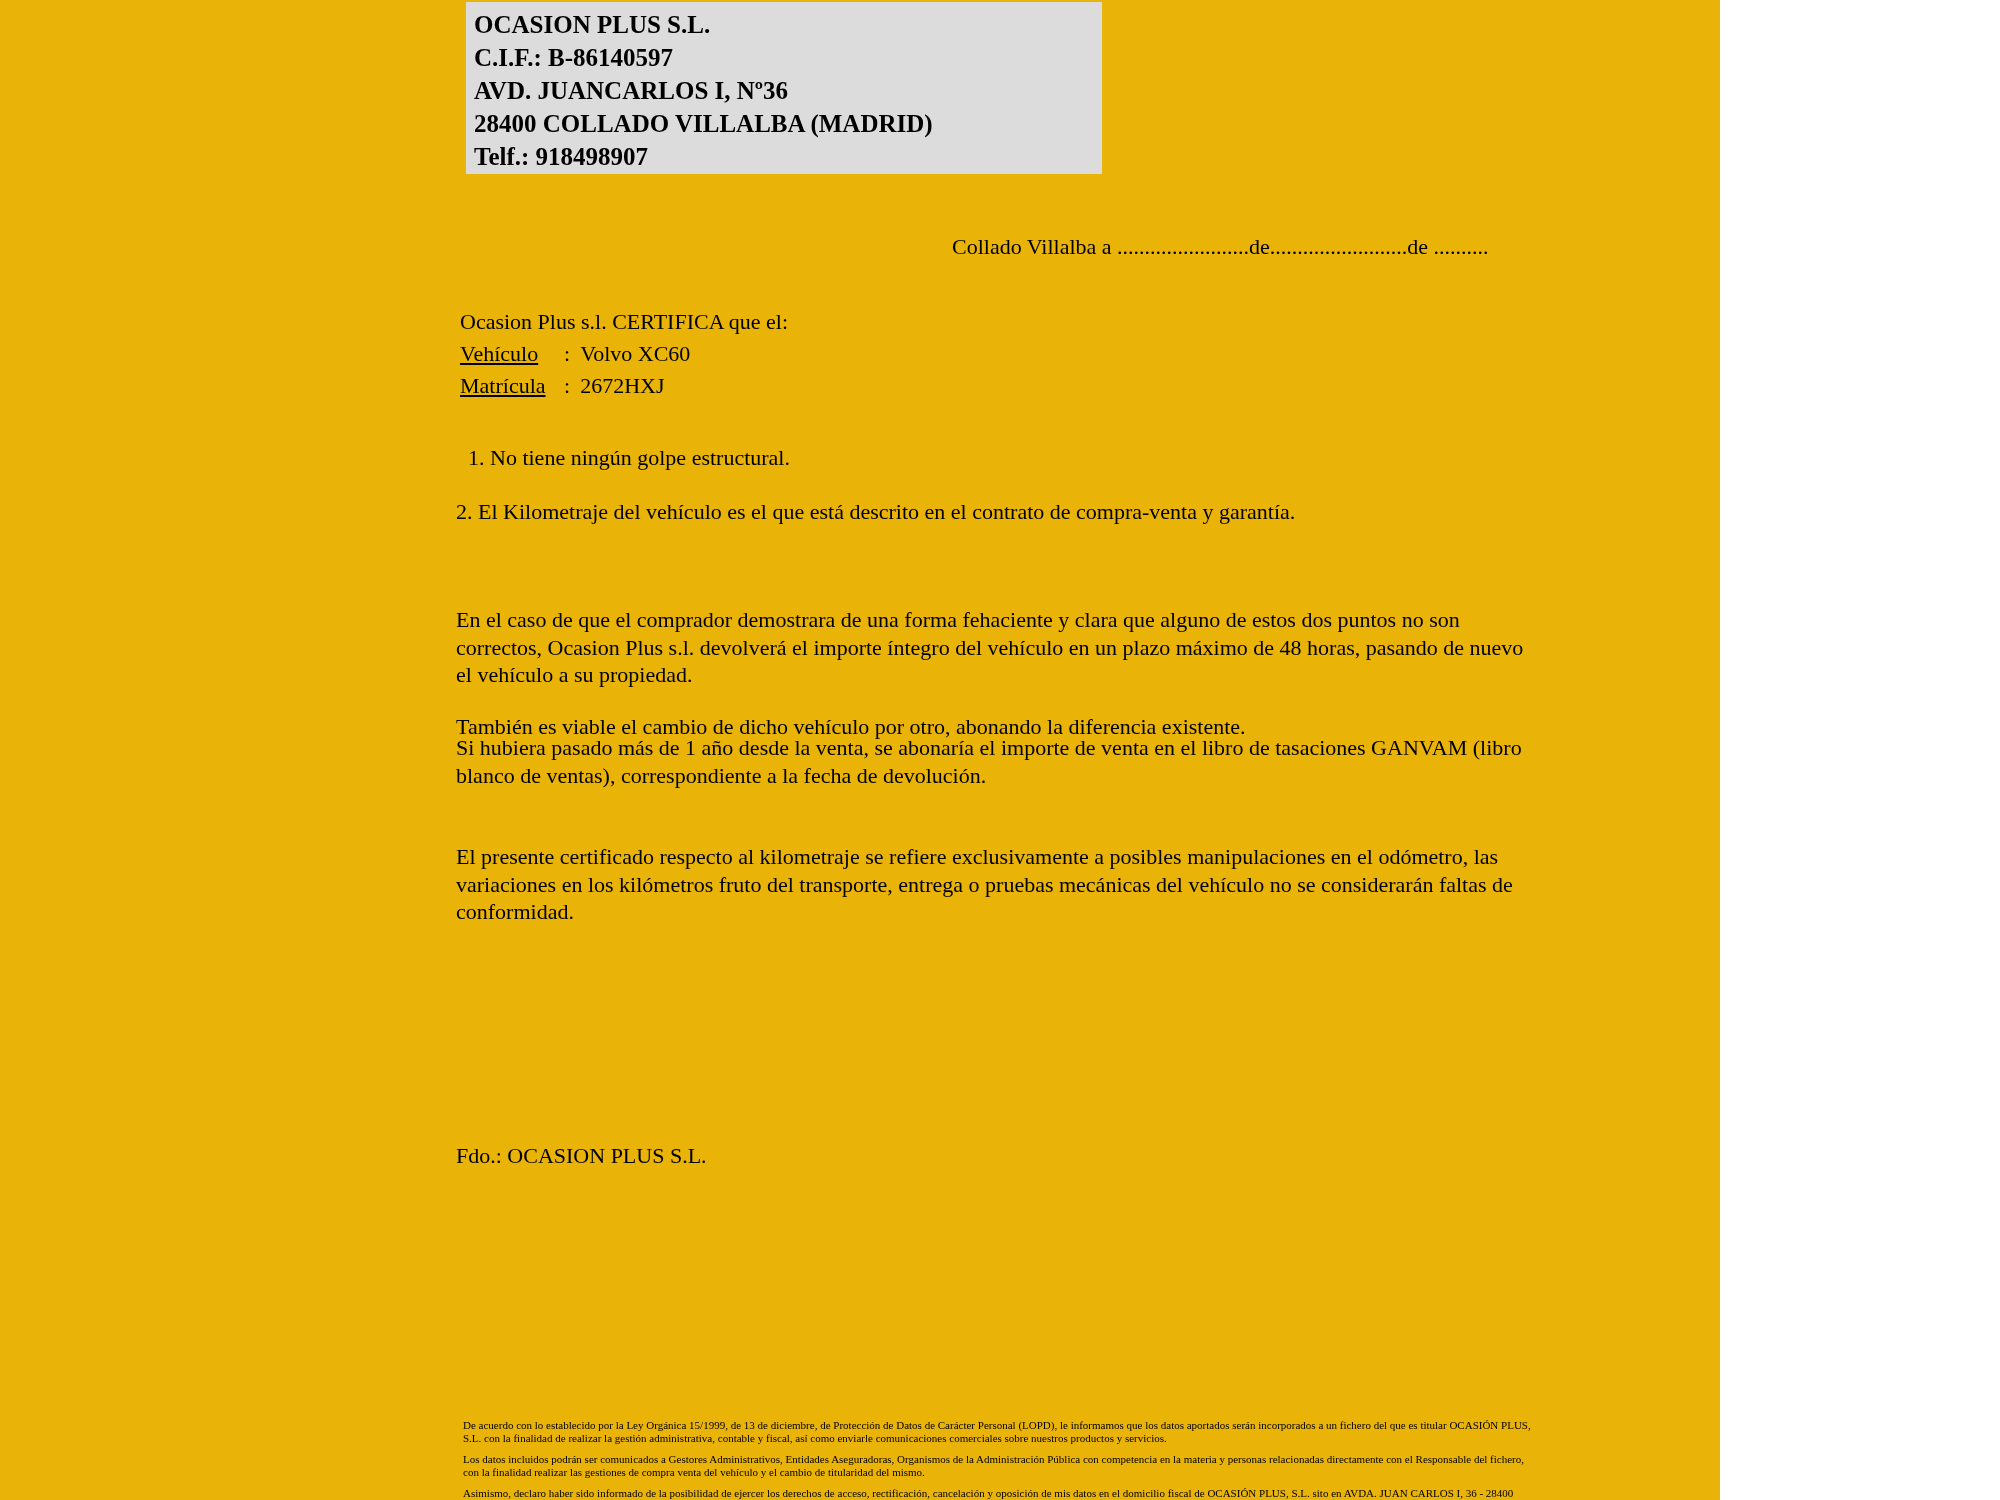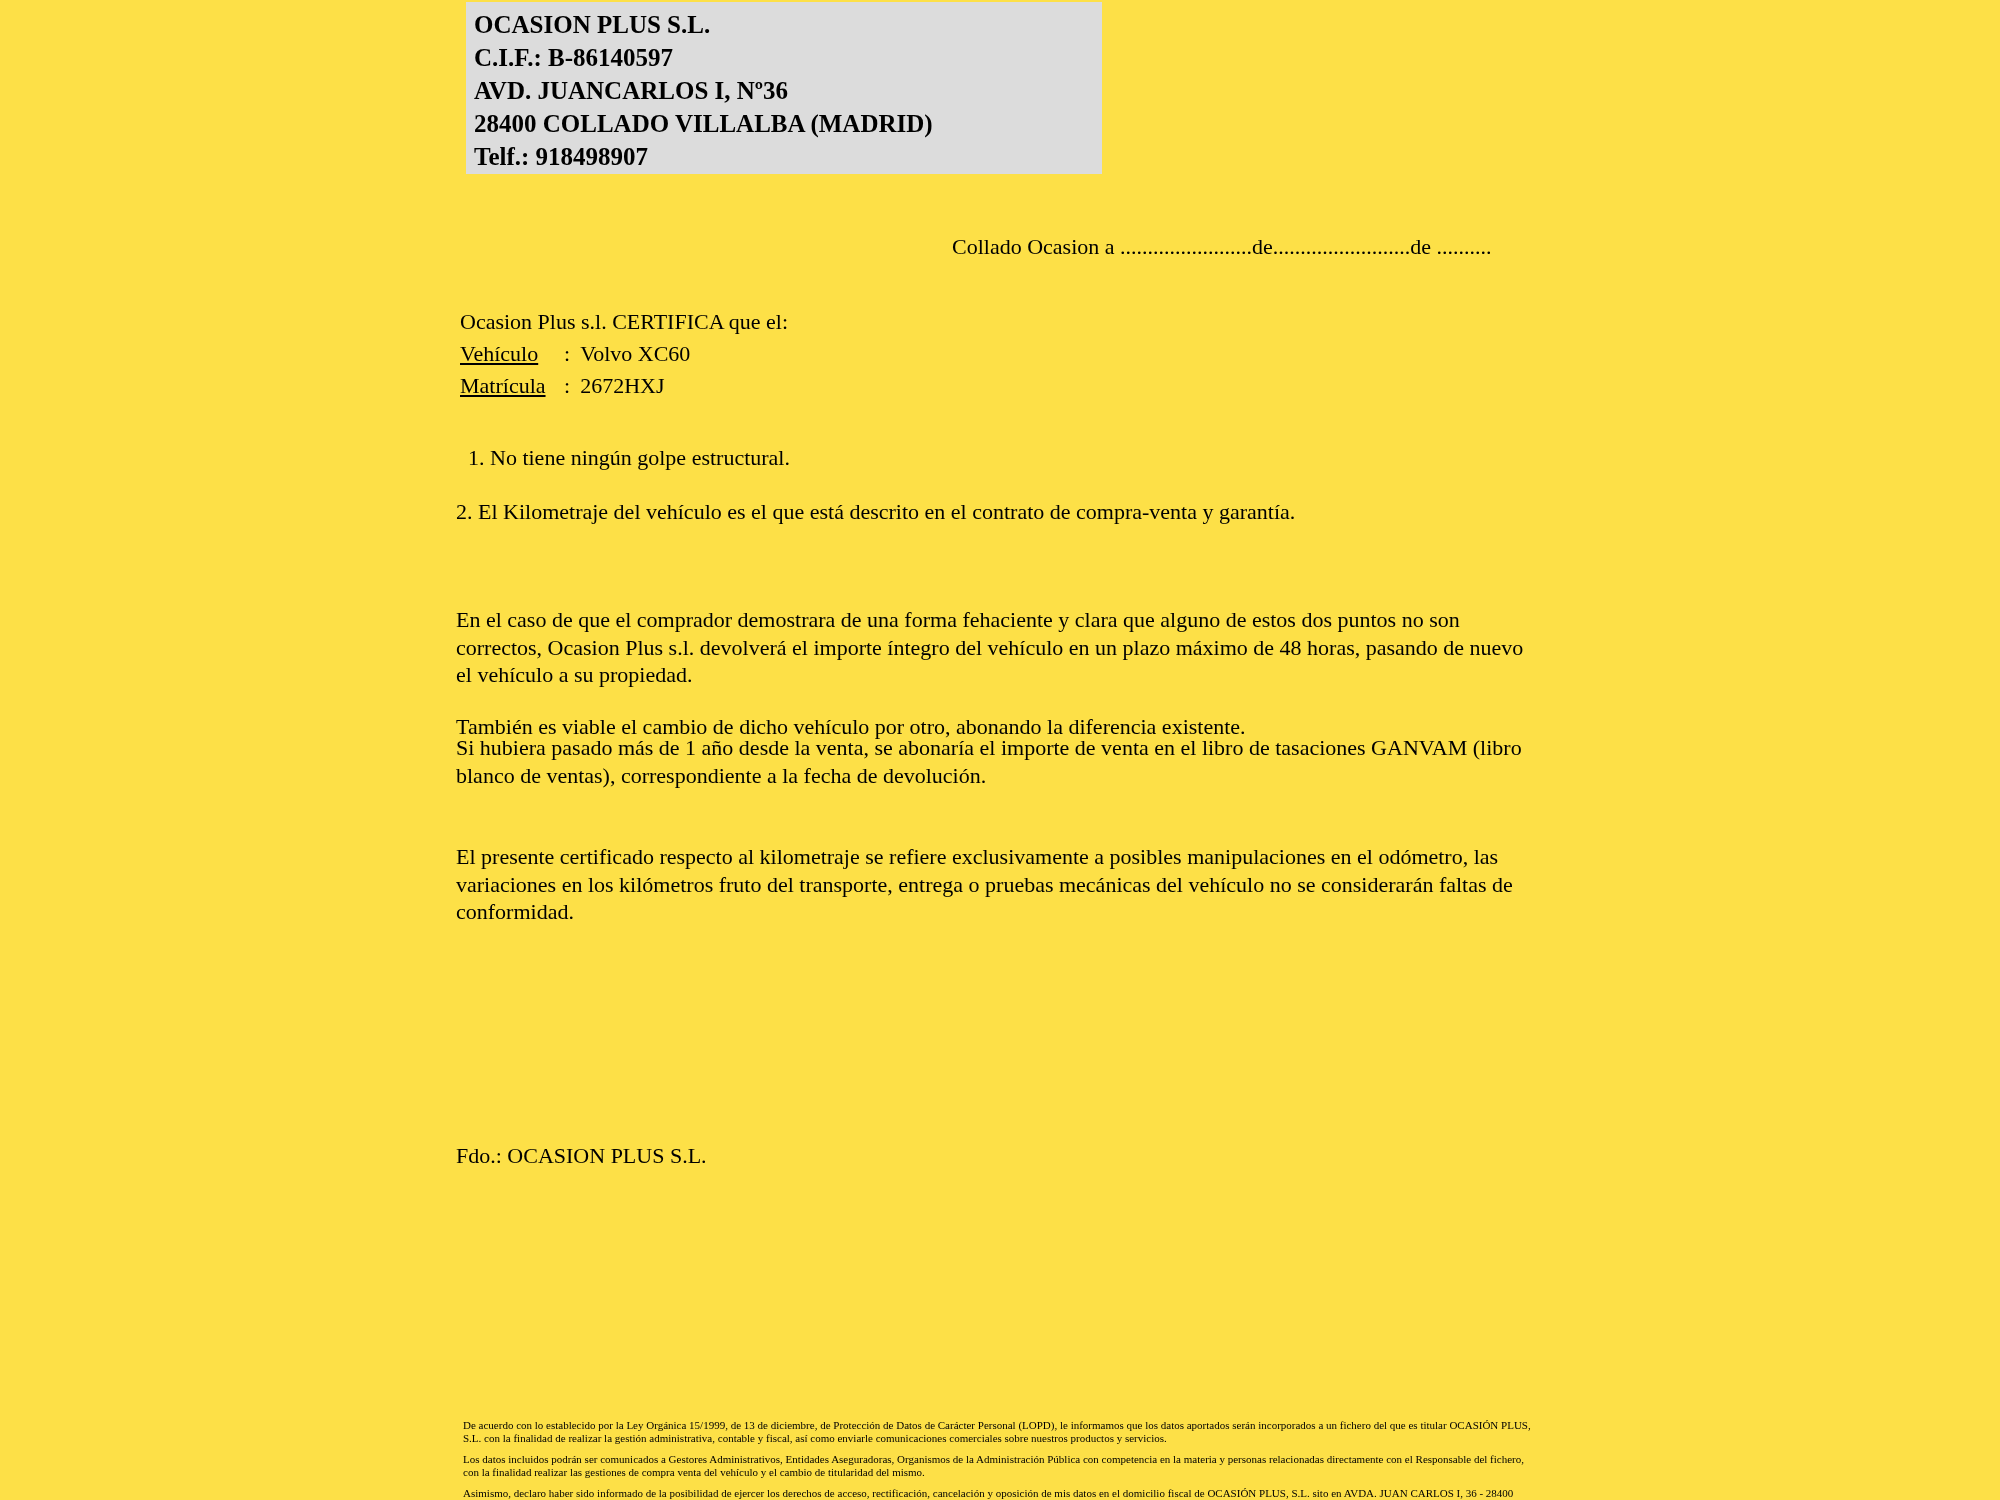--- a/index.html
+++ b/index.html
@@ -2,23 +2,23 @@
 <html><head>
 <meta charset="utf-8">
 <style>
   html, body {
     margin: 0;
     padding: 0;
     background: #ffffff;
   }
   .page {
     position: relative;
-    width: 2000px;
+    width: 1720px;
     height: 1500px;
-    background: #fde047;
+    background: #eab308;
     overflow: hidden;
     font-family: "Liberation Serif", "DejaVu Serif", serif;
     color: #000000;
   }
   .header-box {
     position: absolute;
     left: 466px;
     top: 2px;
     width: 636px;
     height: 172px;
@@ -95,21 +95,21 @@
 <div class="page">
 
   <div class="header-box">
     <div>OCASION PLUS S.L.</div>
     <div>C.I.F.: B-86140597</div>
     <div>AVD. JUANCARLOS I, Nº36</div>
     <div>28400 COLLADO VILLALBA (MADRID)</div>
     <div>Telf.: 918498907</div>
   </div>
 
-  <div class="date-line">Collado Ocasion a ........................de.........................de ..........</div>
+  <div class="date-line">Collado Villalba a ........................de.........................de ..........</div>
 
   <div class="certify-block">
     <div>Ocasion Plus s.l. CERTIFICA que el:</div>
     <div class="field-row">
       <span class="field-label">Vehículo</span><span class="field-colon">:</span><span>Volvo XC60</span>
     </div>
     <div class="field-row">
       <span class="field-label">Matrícula</span><span class="field-colon">:</span><span>2672HXJ</span>
     </div>
   </div>

